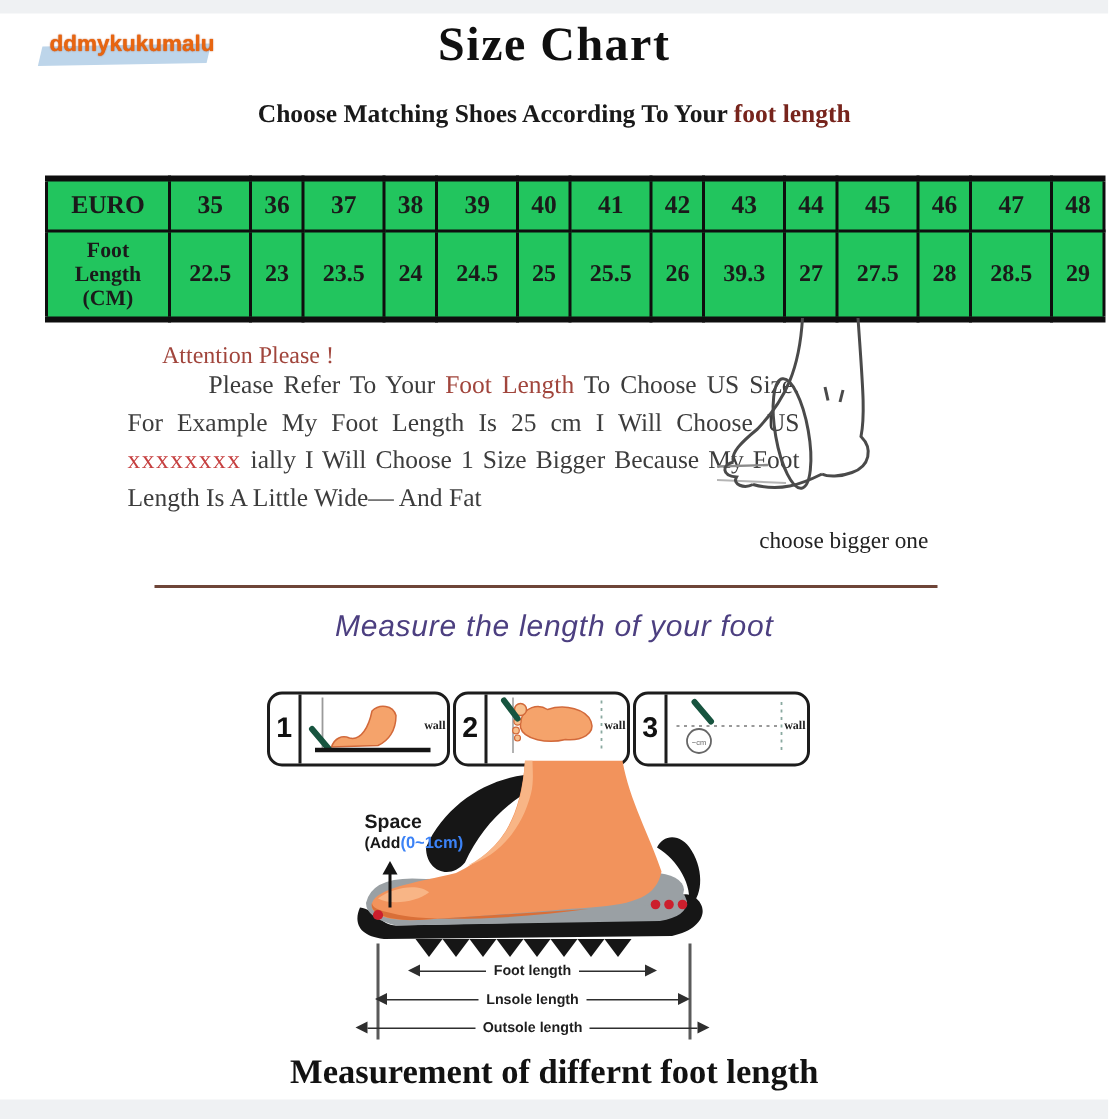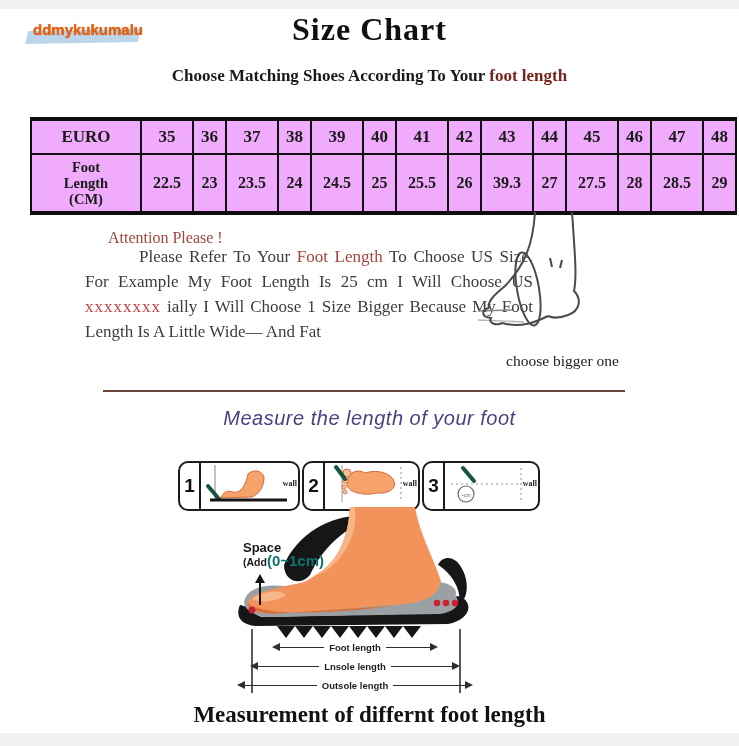--- a/index.html
+++ b/index.html
@@ -20,25 +20,25 @@
   #page-title{position:absolute;left:0;top:11px;width:739px;text-align:center;
               font-size:32px;font-weight:bold;letter-spacing:1px;color:#101010;}
   #subtitle{position:absolute;left:0;top:66px;width:739px;text-align:center;
             font-size:17px;font-weight:bold;color:#191919;}
   #subtitle .red{color:#77241c;}
 
   
   #size-table{position:absolute;left:30px;top:117px;width:707px;border-collapse:collapse;
               border-top:4px solid #0e0e0e;border-bottom:4px solid #0e0e0e;}
   #size-table td{border:2.5px solid #0e0e0e;text-align:center;vertical-align:middle;
-                 background:#f0abfc;font-weight:bold;padding:0;margin-top:15px;}
+                 background:#22c55e;font-weight:bold;padding:0;margin-top:15px;}
   #size-table tr.r1 td{height:32px;font-size:17px;}
   #size-table tr.r2 td{height:52px;font-size:16px;}
   #size-table td.hdr{width:76px;font-size:17px;}
-  #size-table tr.r2 td.hdr{font-size:14.5px;line-height:16px;padding:2px 16px;}
+  #size-table tr.r2 td.hdr{font-size:14.5px;line-height:16px;padding:2px 2px;}
 
   
   #attention-heading{position:absolute;left:108px;top:229px;font-size:16px;color:#a1453c;}
   #attention-para{position:absolute;left:85px;top:244px;width:448px;margin:0;
                   font-size:17px;line-height:25px;color:#3c3c3c;text-align:justify;
                   text-indent:54px;}
   #attention-para .red{color:#a1453c;}
   #attention-para .redx{color:#c64040;letter-spacing:1px;}
 
   #foot-drawing{position:absolute;left:478px;top:210px;z-index:2;}
@@ -61,21 +61,21 @@
             font-size:19px;color:#111;}
   .step-art{position:relative;flex:1;}
   .wall-label{position:absolute;right:1px;top:16px;font-family:Liberation Serif, serif;
               font-weight:bold;font-size:8px;color:#222;}
 
   
   #space-label{position:absolute;left:243px;top:541px;font-family:"Liberation Sans",sans-serif;
                font-weight:bold;line-height:13px;z-index:3;}
   #space-label .l1{font-size:13px;color:#181818;}
   #space-label .l2b{font-size:10.5px;color:#181818;}
-  #space-label .l2r{font-size:15px;color:#0f766e;}
+  #space-label .l2r{font-size:11px;color:#3b82f6;}
   #space-arrow{position:absolute;left:259px;top:577px;width:2px;height:28px;background:#141414;z-index:3;}
   #space-arrow::before{content:'';position:absolute;top:-8px;left:-4px;width:0;height:0;
                border:5px solid transparent;border-bottom:9px solid #141414;}
 
   
   .measure-row{position:absolute;display:flex;align-items:center;height:12px;z-index:3;}
   .measure-row .seg{flex:1;height:0;border-top:1.6px solid #2e2e2e;}
   .measure-row .m-label{margin:0 5px;font-family:"Liberation Sans",sans-serif;font-weight:bold;
                font-size:9.5px;color:#1e1e1e;white-space:nowrap;}
   .ah{width:0;height:0;border:4px solid transparent;}

